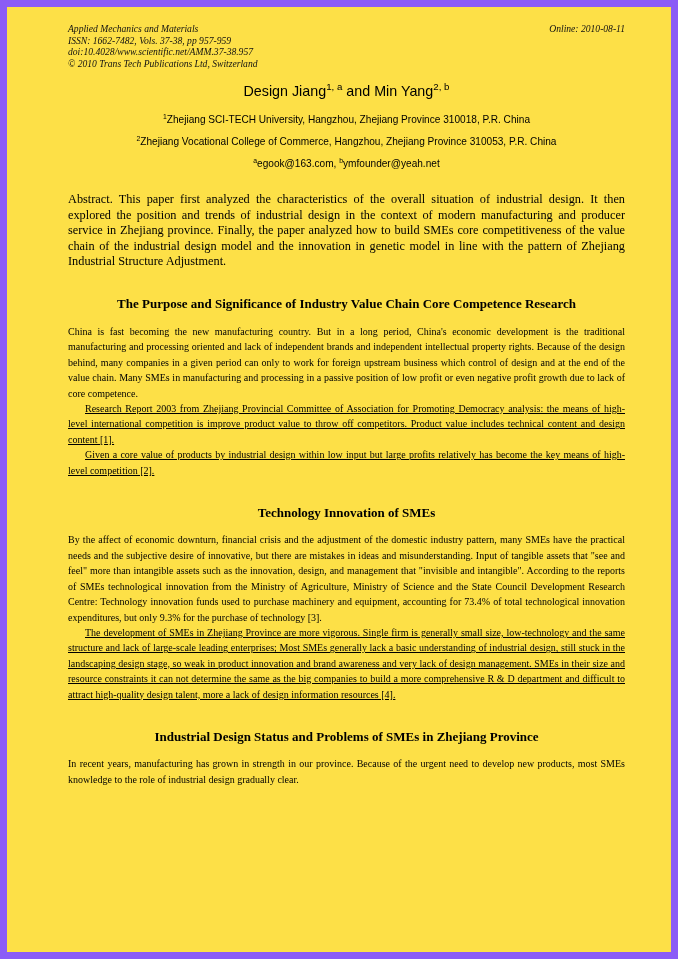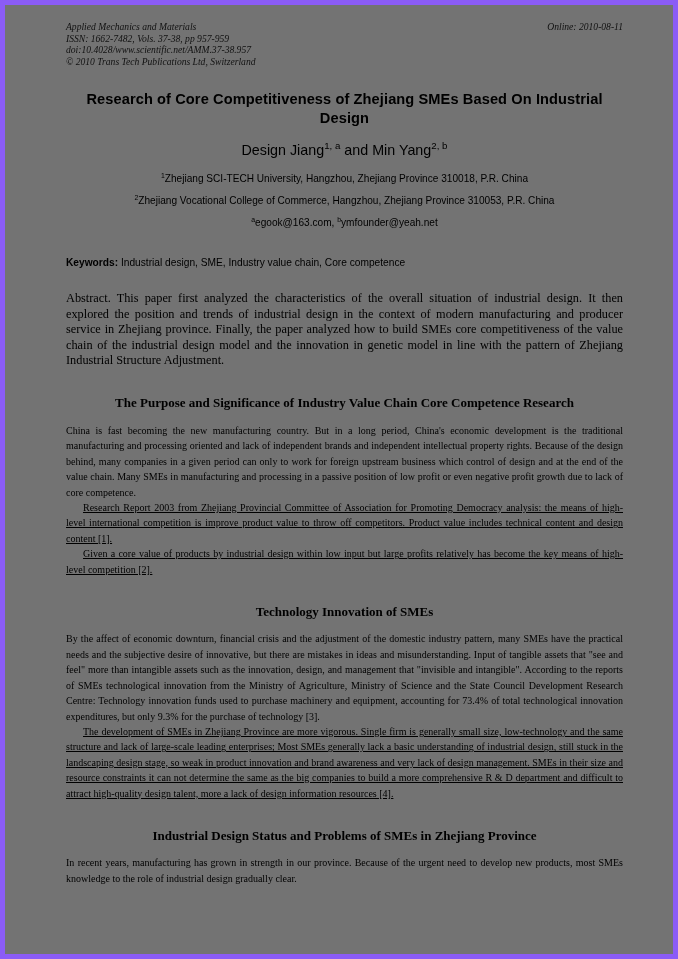--- a/index.html
+++ b/index.html
@@ -10,22 +10,22 @@
   }
   body {
     font-family: "Liberation Serif", "DejaVu Serif", serif;
     color: #000000;
   }
   .page {
     position: relative;
     width: 678px;
     height: 959px;
     margin: 0 auto;
-    background: #737373;
-    border: 5px solid #8b5cf6;
+    background: #fde047;
+    border: 7px solid #8b5cf6;
     box-sizing: border-box;
     overflow: hidden;
   }
   .content {
     position: absolute;
     left: 61px;
     top: 16px;
     width: 557px;
   }
 
@@ -141,41 +141,37 @@
   <div class="content">
 
     <div class="masthead">
       <div class="masthead-line">Applied Mechanics and Materials</div>
       <div class="masthead-line">ISSN: 1662-7482, Vols. 37-38, pp 957-959</div>
       <div class="masthead-line">doi:10.4028/www.scientific.net/AMM.37-38.957</div>
       <div class="masthead-line">© 2010 Trans Tech Publications Ltd, Switzerland</div>
       <div class="online">Online: 2010-08-11</div>
     </div>
 
-    <h1 class="title">Research of Core Competitiveness of Zhejiang SMEs Based On Industrial Design</h1>
 
     <p class="authors">
       <span>Design Jiang</span><sup>1, a</sup><span> and </span><span>Min Yang</span><sup>2, b</sup>
     </p>
 
     <p class="affil">
       <sup>1</sup><span>Zhejiang SCI-TECH University, Hangzhou, Zhejiang Province 310018, P.R. China</span>
     </p>
     <p class="affil second">
       <sup>2</sup><span>Zhejiang Vocational College of Commerce, Hangzhou, Zhejiang Province 310053, P.R. China</span>
     </p>
 
     <p class="emails">
       <sup>a</sup><span>egook@163.com,</span>
       <sup>b</sup><span>ymfounder@yeah.net</span>
     </p>
 
-    <p class="keywords">
-      <span class="lbl">Keywords:</span><span> Industrial design, SME, Industry value chain, Core competence</span>
-    </p>
 
     <p class="abstract">
       <span class="lbl">Abstract.</span><span> This paper first analyzed the characteristics of the overall situation of industrial design. It then explored the position and trends of industrial design in the context of modern manufacturing and producer service in Zhejiang province. Finally, the paper analyzed how to build SMEs core competitiveness of the value chain of the industrial design model and the innovation in genetic model in line with the pattern of Zhejiang Industrial Structure Adjustment.</span>
     </p>
 
     <h2 class="section-title">The Purpose and Significance of Industry Value Chain Core Competence Research</h2>
     <p class="body">China is fast becoming the new manufacturing country. But in a long period, China's economic development is the traditional manufacturing and processing oriented and lack of independent brands and independent intellectual property rights. Because of the design behind, many companies in a given period can only to work for foreign upstream business which control of design and at the end of the value chain. Many SMEs in manufacturing and processing in a passive position of low profit or even negative profit growth due to lack of core competence.</p>
     <p class="body cont">Research Report 2003 from Zhejiang Provincial Committee of Association for Promoting Democracy analysis: the means of high-level international competition is improve product value to throw off competitors. Product value includes technical content and design content [1].</p>
     <p class="body cont">Given a core value of products by industrial design within low input but large profits relatively has become the key means of high-level competition [2].</p>
 

